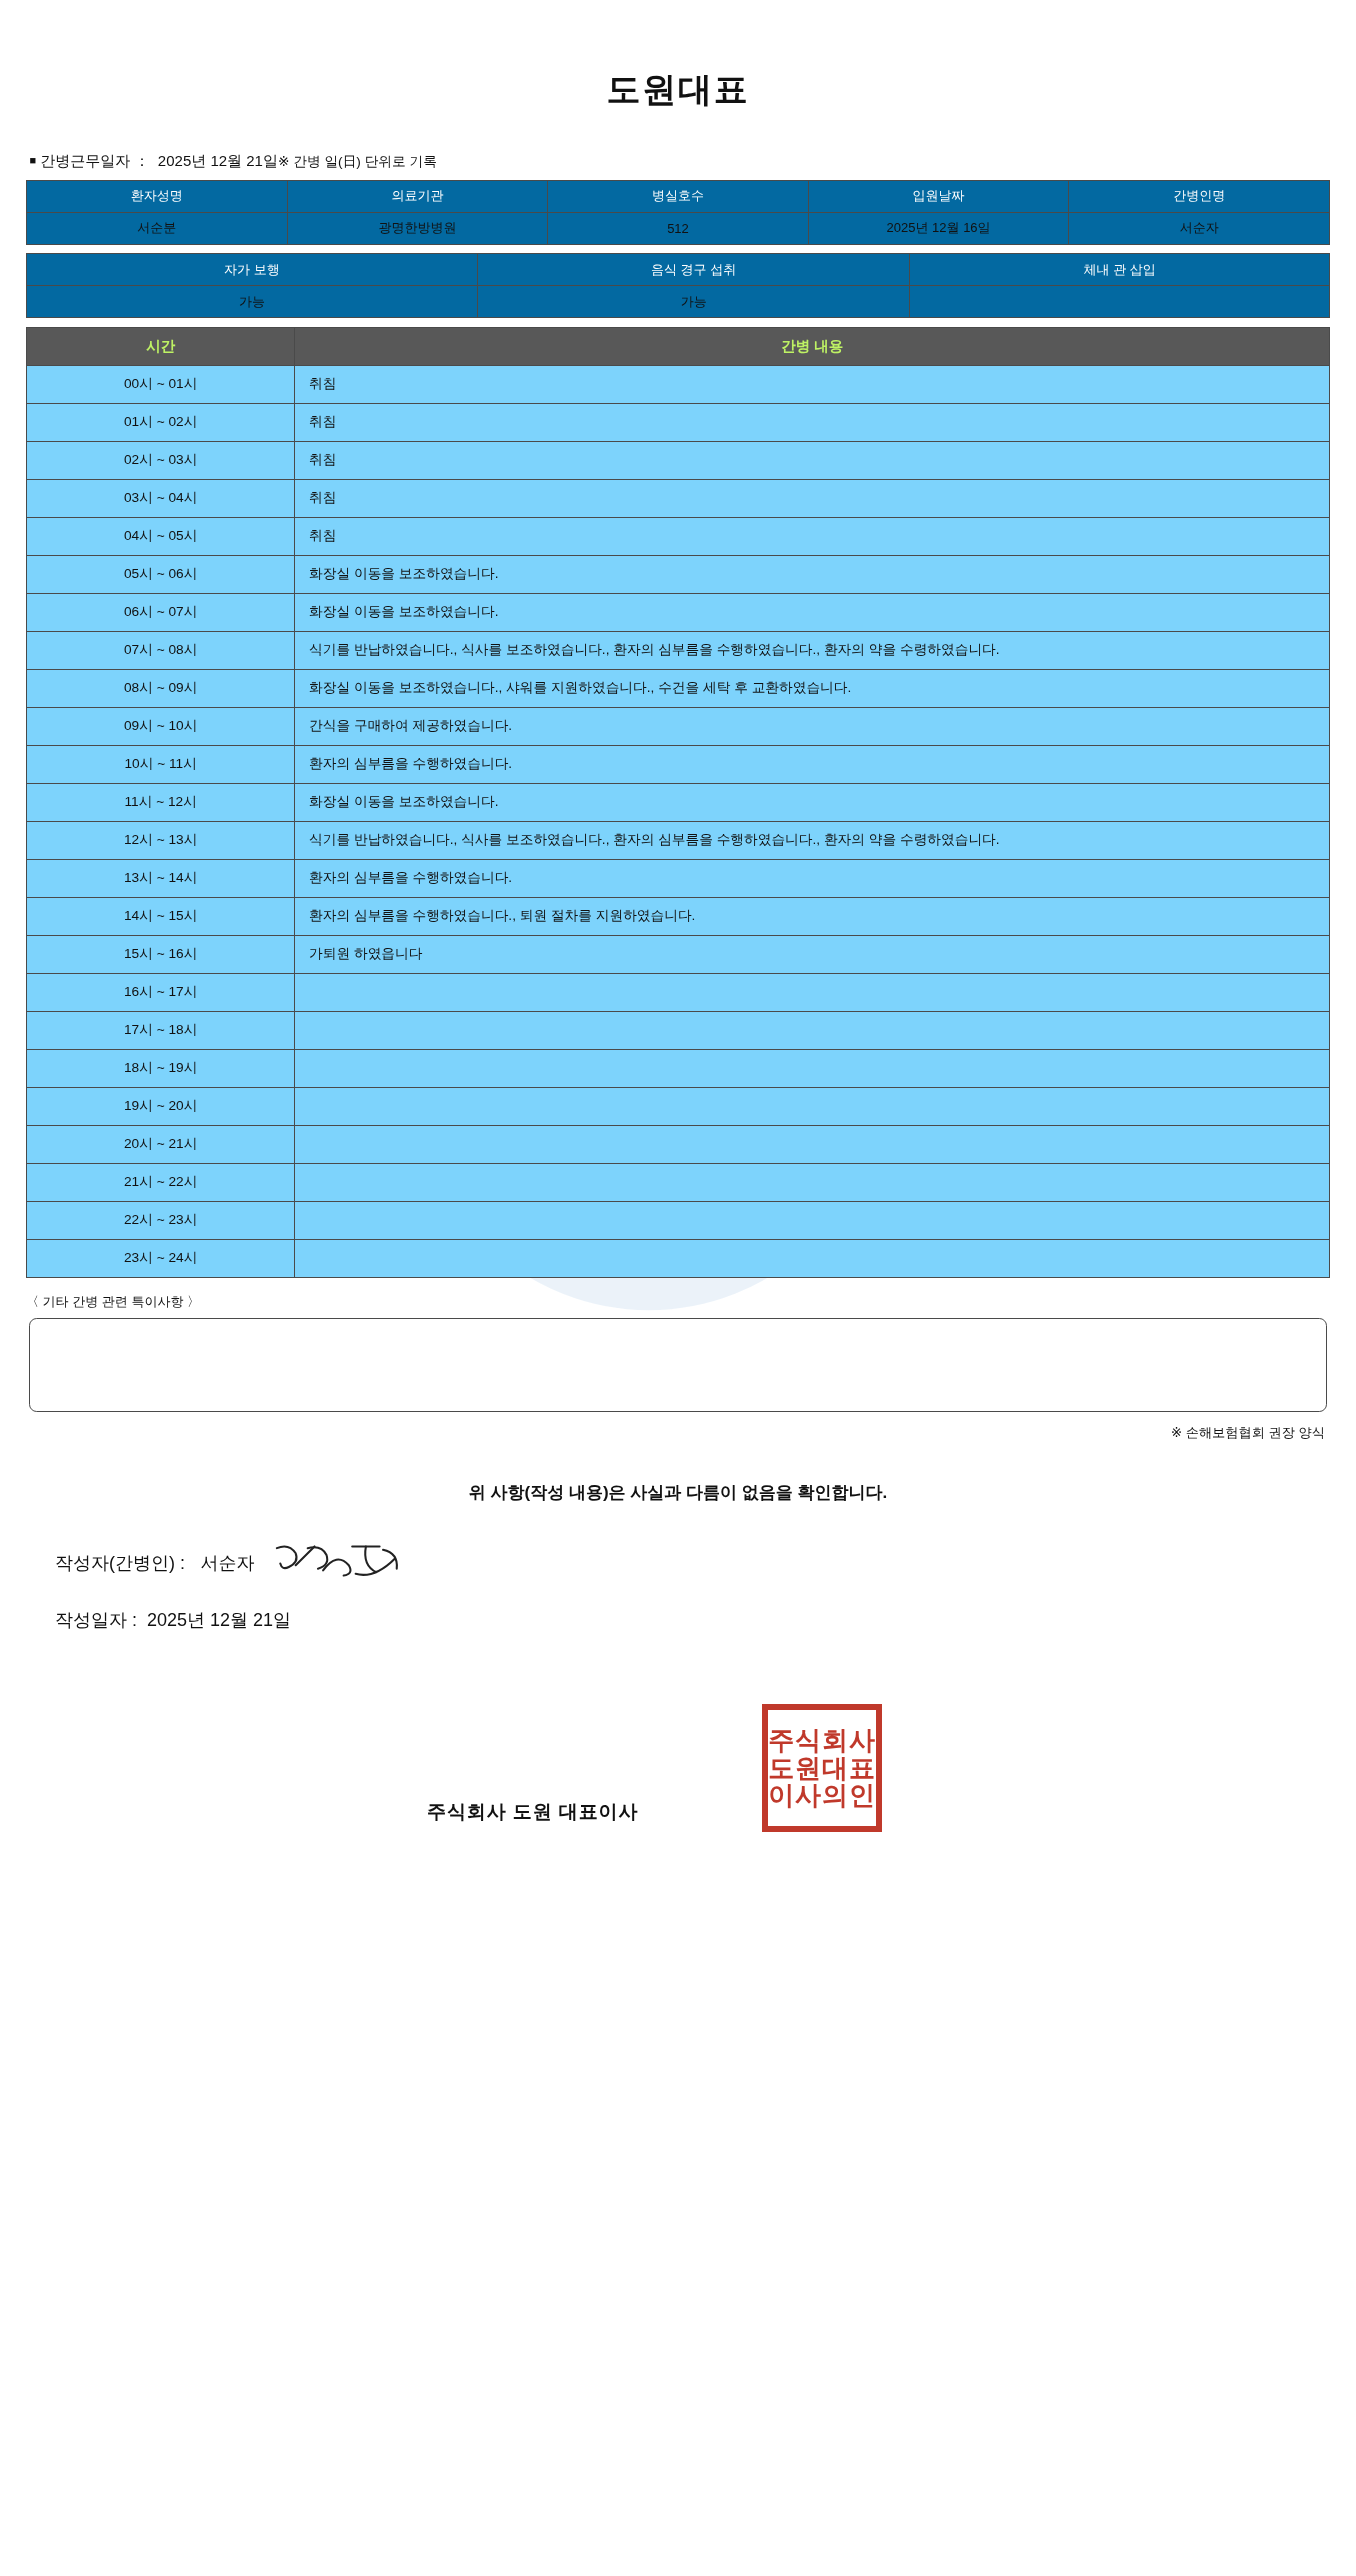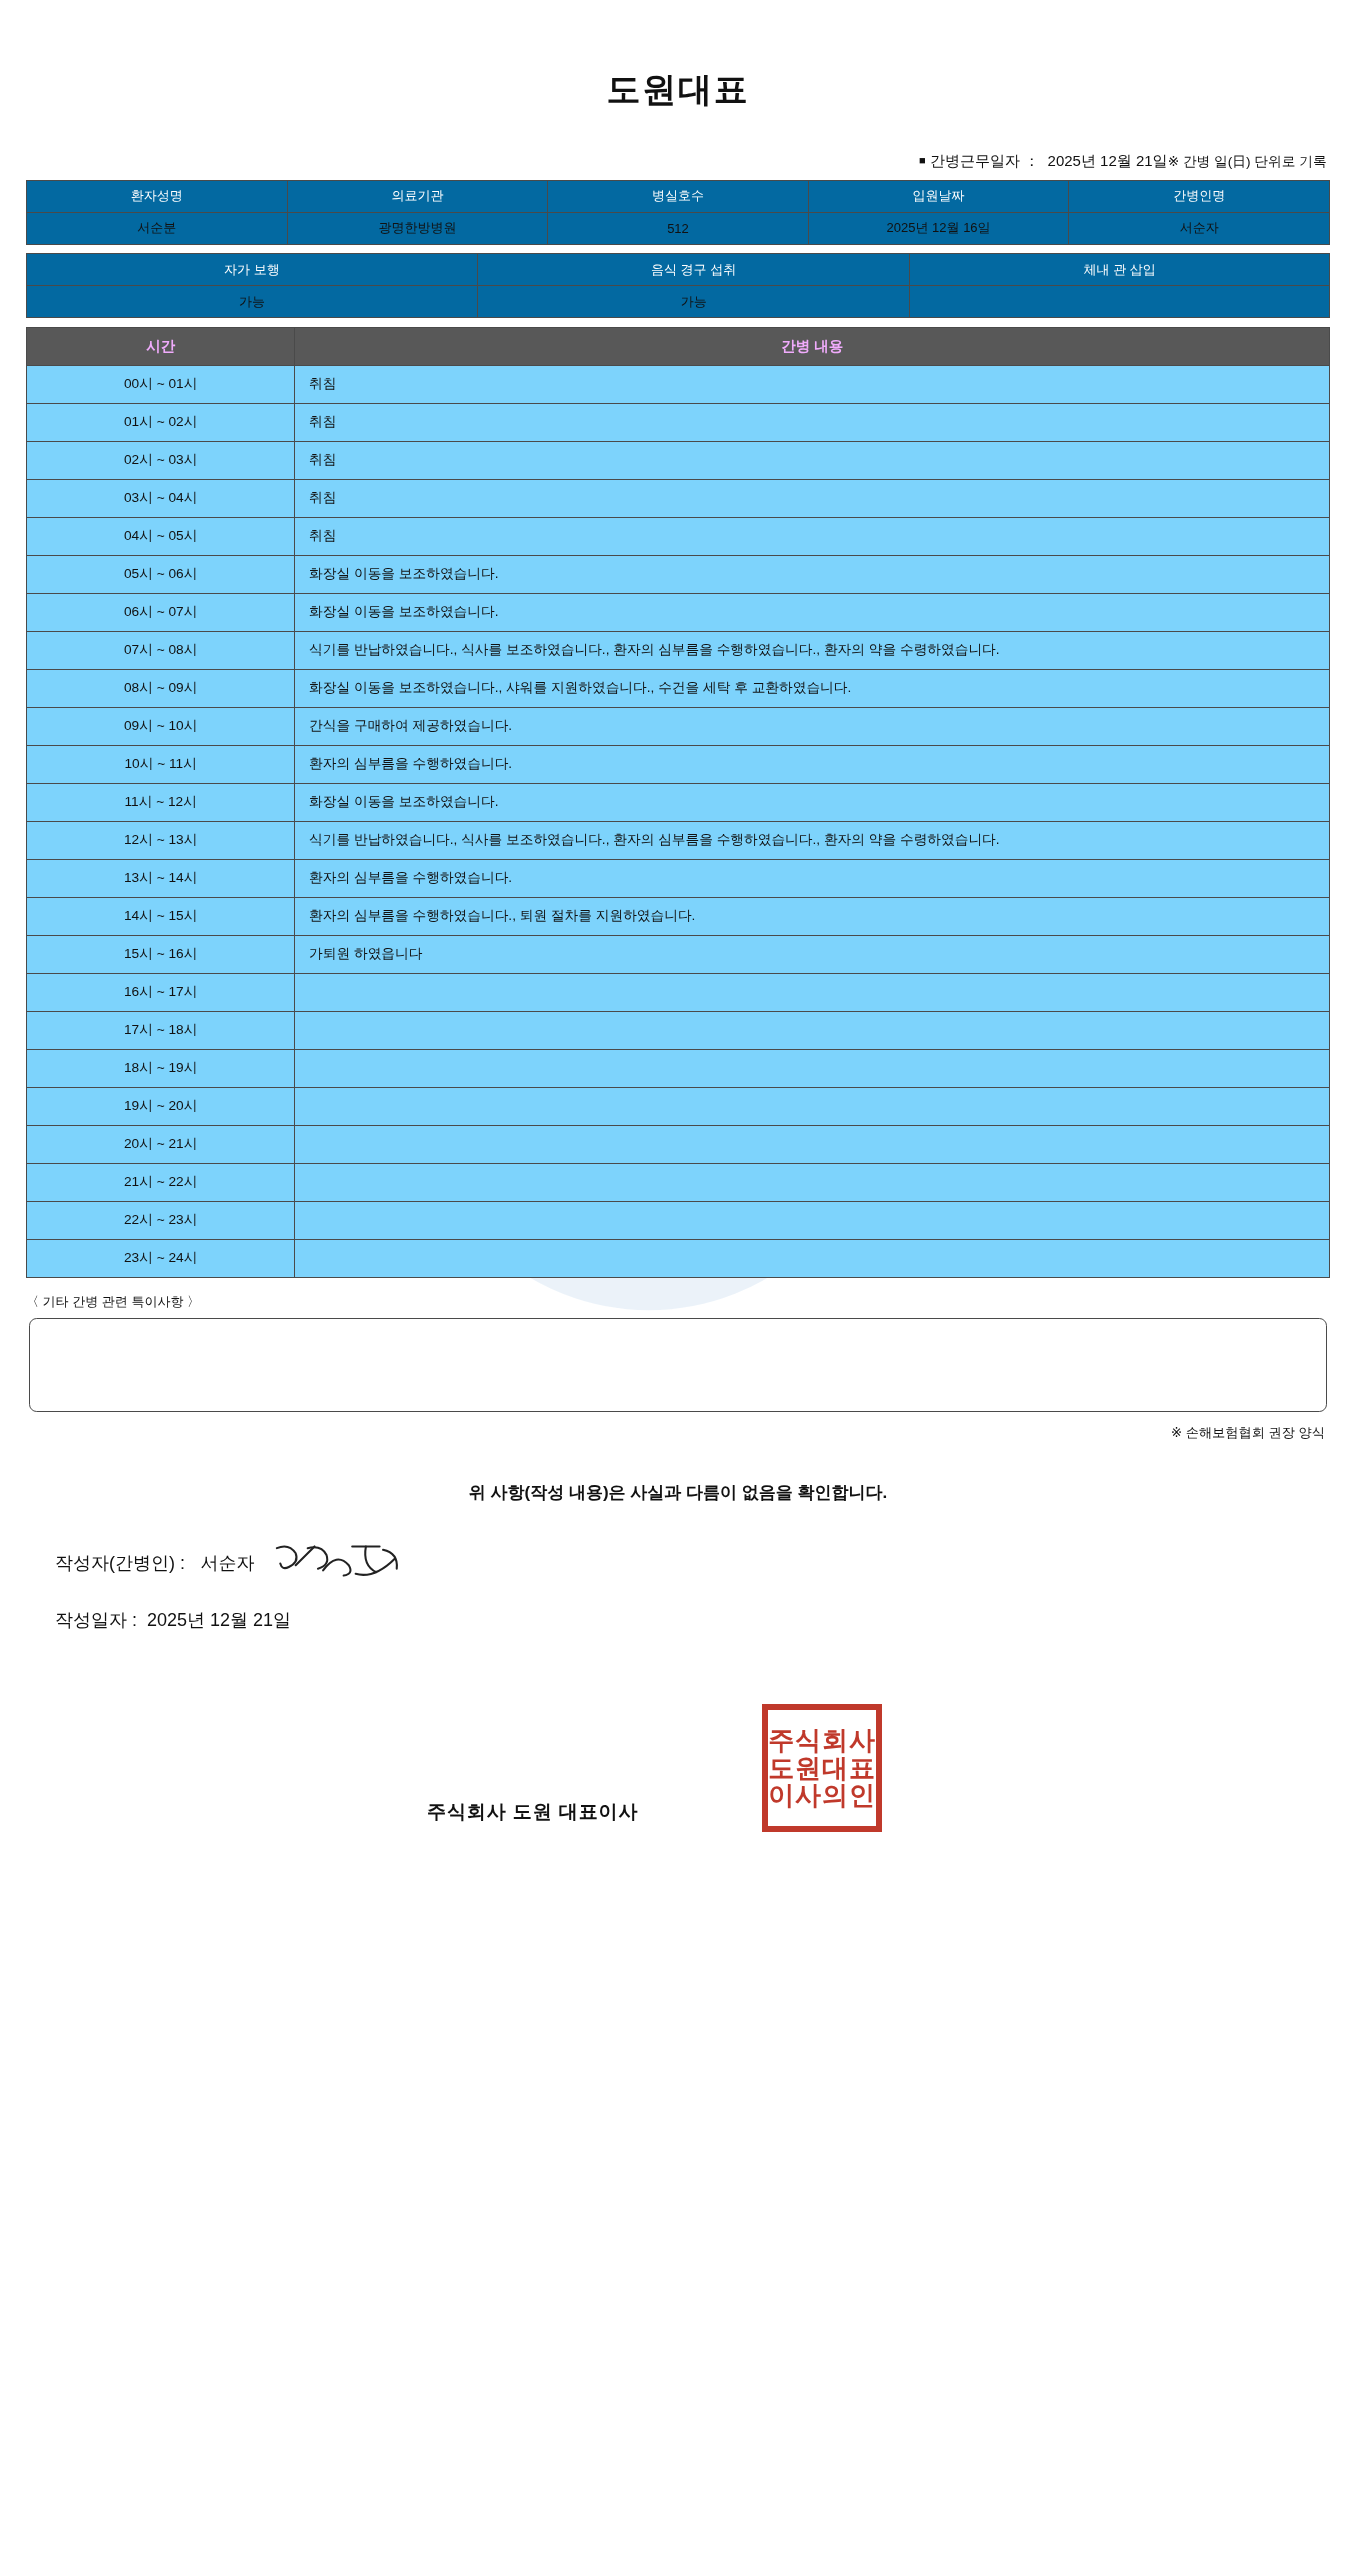--- a/index.html
+++ b/index.html
@@ -38,21 +38,21 @@
     text-align: center;
     font-size: 34px;
     font-weight: bold;
     letter-spacing: 1.7px;
     padding-top: 67px;
     padding-bottom: 39px;
   }
 
   .meta-row {
     display: flex;
-    justify-content: flex-end;
+    justify-content: flex-start;
     align-items: flex-end;
     padding: 0 3.4px 8.5px 3.4px;
     font-size: 14.5px;
   }
   .meta-left { font-size: 15px; }
   .meta-left .sq { font-size: 11px; vertical-align: 1.7px; margin-right: 4.3px; }
   .meta-right { font-size: 13.7px; color: #111; }
 
   table.grid {
     width: 100%;
@@ -77,21 +77,21 @@
   }
 
   table.hours {
     width: 100%;
     border-collapse: collapse;
     table-layout: fixed;
     margin-top: 8.5px;
   }
   table.hours th {
     background: #585858;
-    color: #f0abfc;
+    color: #bef264;
     border: 0.9px solid #4a4a4a;
     height: 38px;
     font-size: 14.5px;
     font-weight: bold;
   }
   table.hours td {
     border: 0.9px solid #4a4a4a;
     height: 38px;
     font-size: 13.7px;
     background: #7dd3fc;

